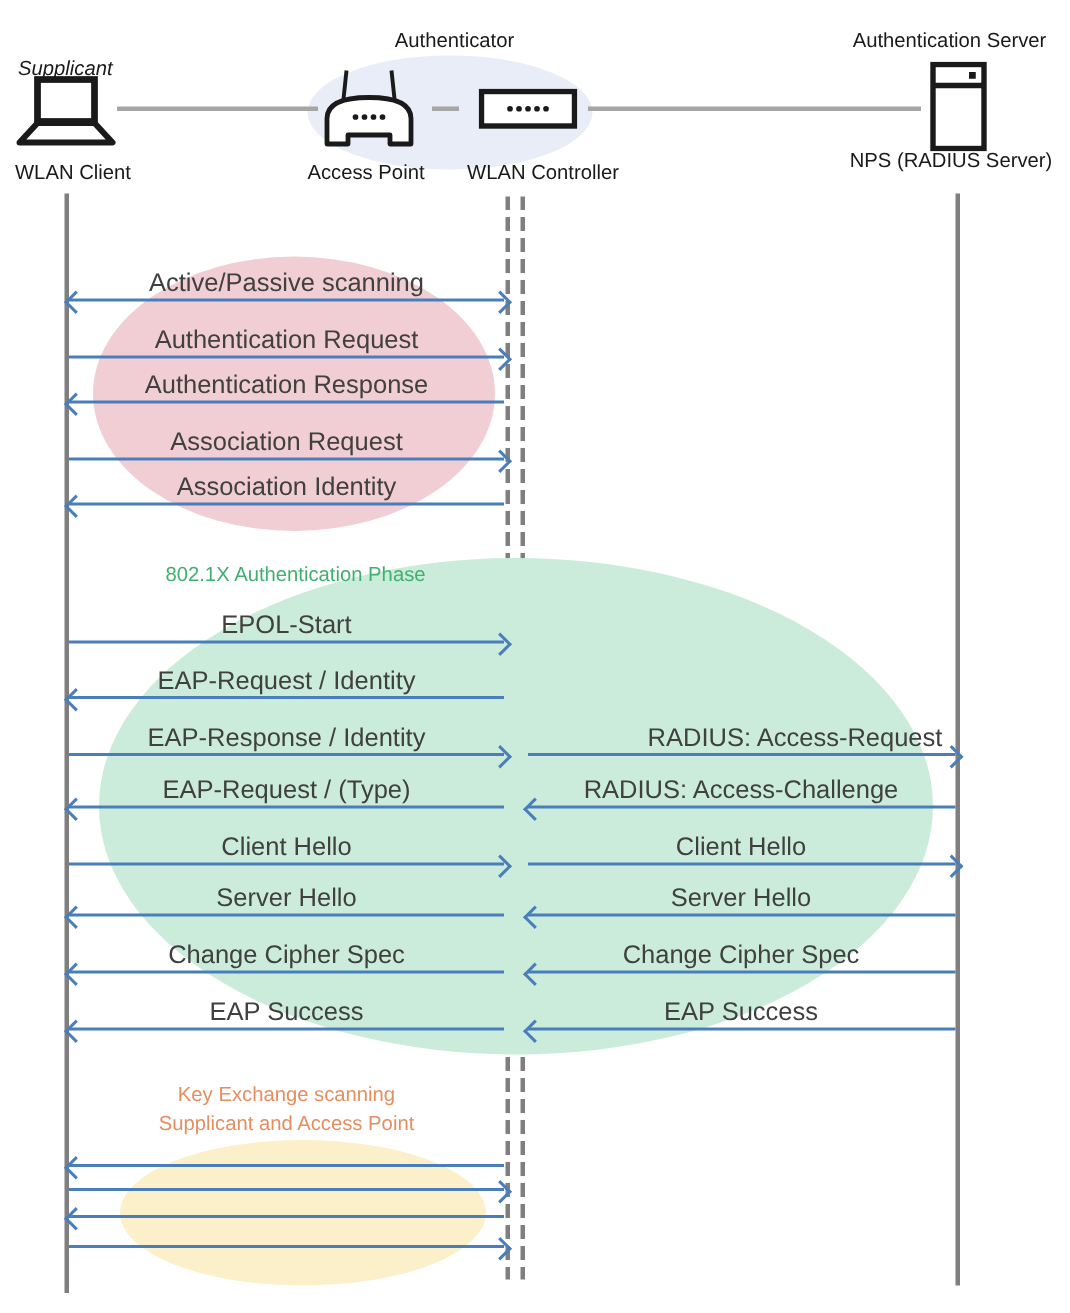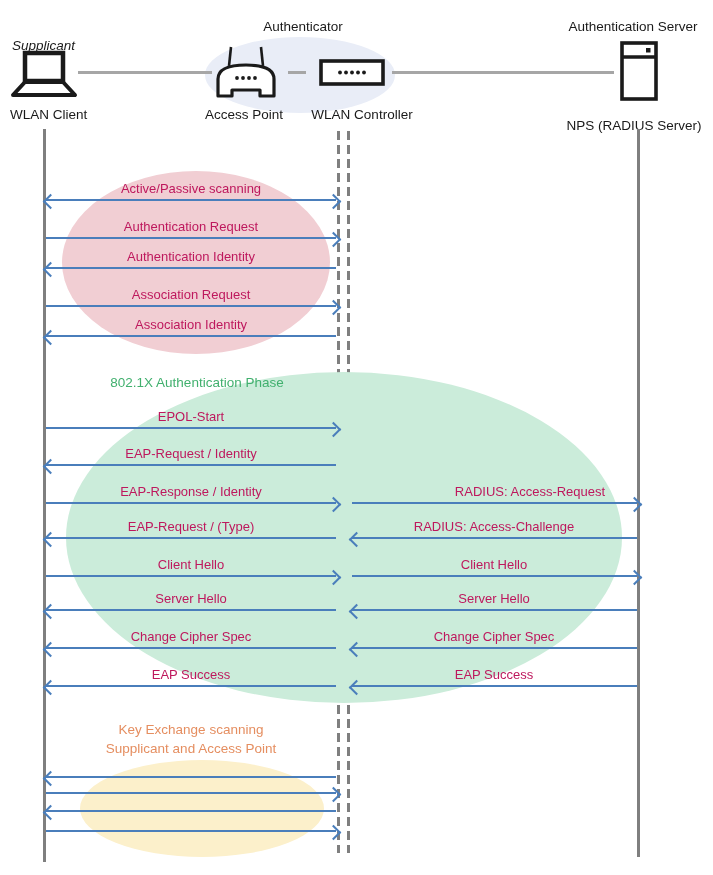--- a/index.html
+++ b/index.html
@@ -22,21 +22,21 @@
   .phase-ellipse{position:absolute;border-radius:50%;z-index:1;}
   .phase-title{
     position:absolute;font-size:13.5px;white-space:nowrap;z-index:4;transform:translateX(-50%);
   }
   .icon-wrap{position:absolute;z-index:3;}
   .msg-line{position:absolute;height:2.3px;background:var(--arrow,#4A7EBB);z-index:4;}
   .chev{position:absolute;width:9px;height:9px;transform:rotate(45deg);z-index:4;}
   .chev-left{border-left:2.4px solid var(--arrow,#4A7EBB);border-bottom:2.4px solid var(--arrow,#4A7EBB);}
   .chev-right{border-right:2.4px solid var(--arrow,#4A7EBB);border-top:2.4px solid var(--arrow,#4A7EBB);}
   .msg-label{
-    position:absolute;font-size:13px;color:#be185d;white-space:nowrap;
+    position:absolute;font-size:17px;color:#404040;white-space:nowrap;
     transform:translateX(-50%);z-index:5;line-height:16px;
   }
 </style>
 </head>
 <body>
 
 <div class="canvas">
 
   <div class="role-label" style="left:12px;top:38px;font-style:italic;">Supplicant</div>
   <div class="role-label centered" style="left:303px;top:19px;">Authenticator</div>
@@ -79,21 +79,21 @@
     <svg width="38" height="60" viewBox="0 0 38 60">
       <rect x="2" y="2" width="34" height="56" fill="#fff" stroke="#1a1a1a" stroke-width="3.6"></rect>
       <line x1="2" y1="16" x2="36" y2="16" stroke="#1a1a1a" stroke-width="3.6"></line>
       <rect x="26" y="7" width="4.5" height="4.5" fill="#1a1a1a"></rect>
     </svg>
   </div>
 
   <div class="actor-label" style="left:10px;top:107px;">WLAN Client</div>
   <div class="actor-label centered" style="left:244px;top:107px;">Access Point</div>
   <div class="actor-label centered" style="left:362px;top:107px;">WLAN Controller</div>
-  <div class="actor-label centered" style="left:634px;top:118px;">NPS (RADIUS Server)</div>
+  <div class="actor-label centered" style="left:634px;top:99px;">NPS (RADIUS Server)</div>
 
   <div class="phase-ellipse" style="left: 62px; top: 171px; width: 268px; height: 183px; background: rgb(241, 206, 211);"></div>
   <div class="phase-ellipse" style="left: 66px; top: 372px; width: 556px; height: 331px; background: rgb(203, 236, 218);"></div>
   <div class="phase-ellipse" style="left: 80px; top: 760px; width: 244px; height: 97px; background: rgb(252, 240, 203);"></div>
 
   <div class="lifeline" style="left:43px;top:129px;height:733px;"></div>
   <div class="lifeline-dashed" style="left:337px;top:131px;height:722px;"></div>
   <div class="lifeline-dashed" style="left:347px;top:131px;height:722px;"></div>
   <div class="lifeline" style="left:637px;top:129px;height:728px;"></div>
 
@@ -104,21 +104,21 @@
   <div id="messages" class="abs" style="left:0;top:0;width:713px;height:875px;pointer-events:none;">
       <div class="msg-line" style="left: 46px; top: 199px; width: 290px;"></div>
       <div class="chev chev-left" style="left: 45px; top: 196px;"></div>
       <div class="chev chev-right" style="left: 328px; top: 196px;"></div>
       <div class="msg-label" style="left: 191px; top: 181px;">Active/Passive scanning</div>
       <div class="msg-line" style="left: 46px; top: 237px; width: 290px;"></div>
       <div class="chev chev-right" style="left: 328px; top: 234px;"></div>
       <div class="msg-label" style="left: 191px; top: 219px;">Authentication Request</div>
       <div class="msg-line" style="left: 46px; top: 267px; width: 290px;"></div>
       <div class="chev chev-left" style="left: 45px; top: 264px;"></div>
-      <div class="msg-label" style="left: 191px; top: 249px;">Authentication Identity</div>
+      <div class="msg-label" style="left: 191px; top: 249px;">Authentication Response</div>
       <div class="msg-line" style="left: 46px; top: 305px; width: 290px;"></div>
       <div class="chev chev-right" style="left: 328px; top: 302px;"></div>
       <div class="msg-label" style="left: 191px; top: 287px;">Association Request</div>
       <div class="msg-line" style="left: 46px; top: 335px; width: 290px;"></div>
       <div class="chev chev-left" style="left: 45px; top: 332px;"></div>
       <div class="msg-label" style="left: 191px; top: 317px;">Association Identity</div>
       <div class="msg-line" style="left: 46px; top: 427px; width: 290px;"></div>
       <div class="chev chev-right" style="left: 328px; top: 424px;"></div>
       <div class="msg-label" style="left: 191px; top: 409px;">EPOL-Start</div>
       <div class="msg-line" style="left: 46px; top: 464px; width: 290px;"></div>

